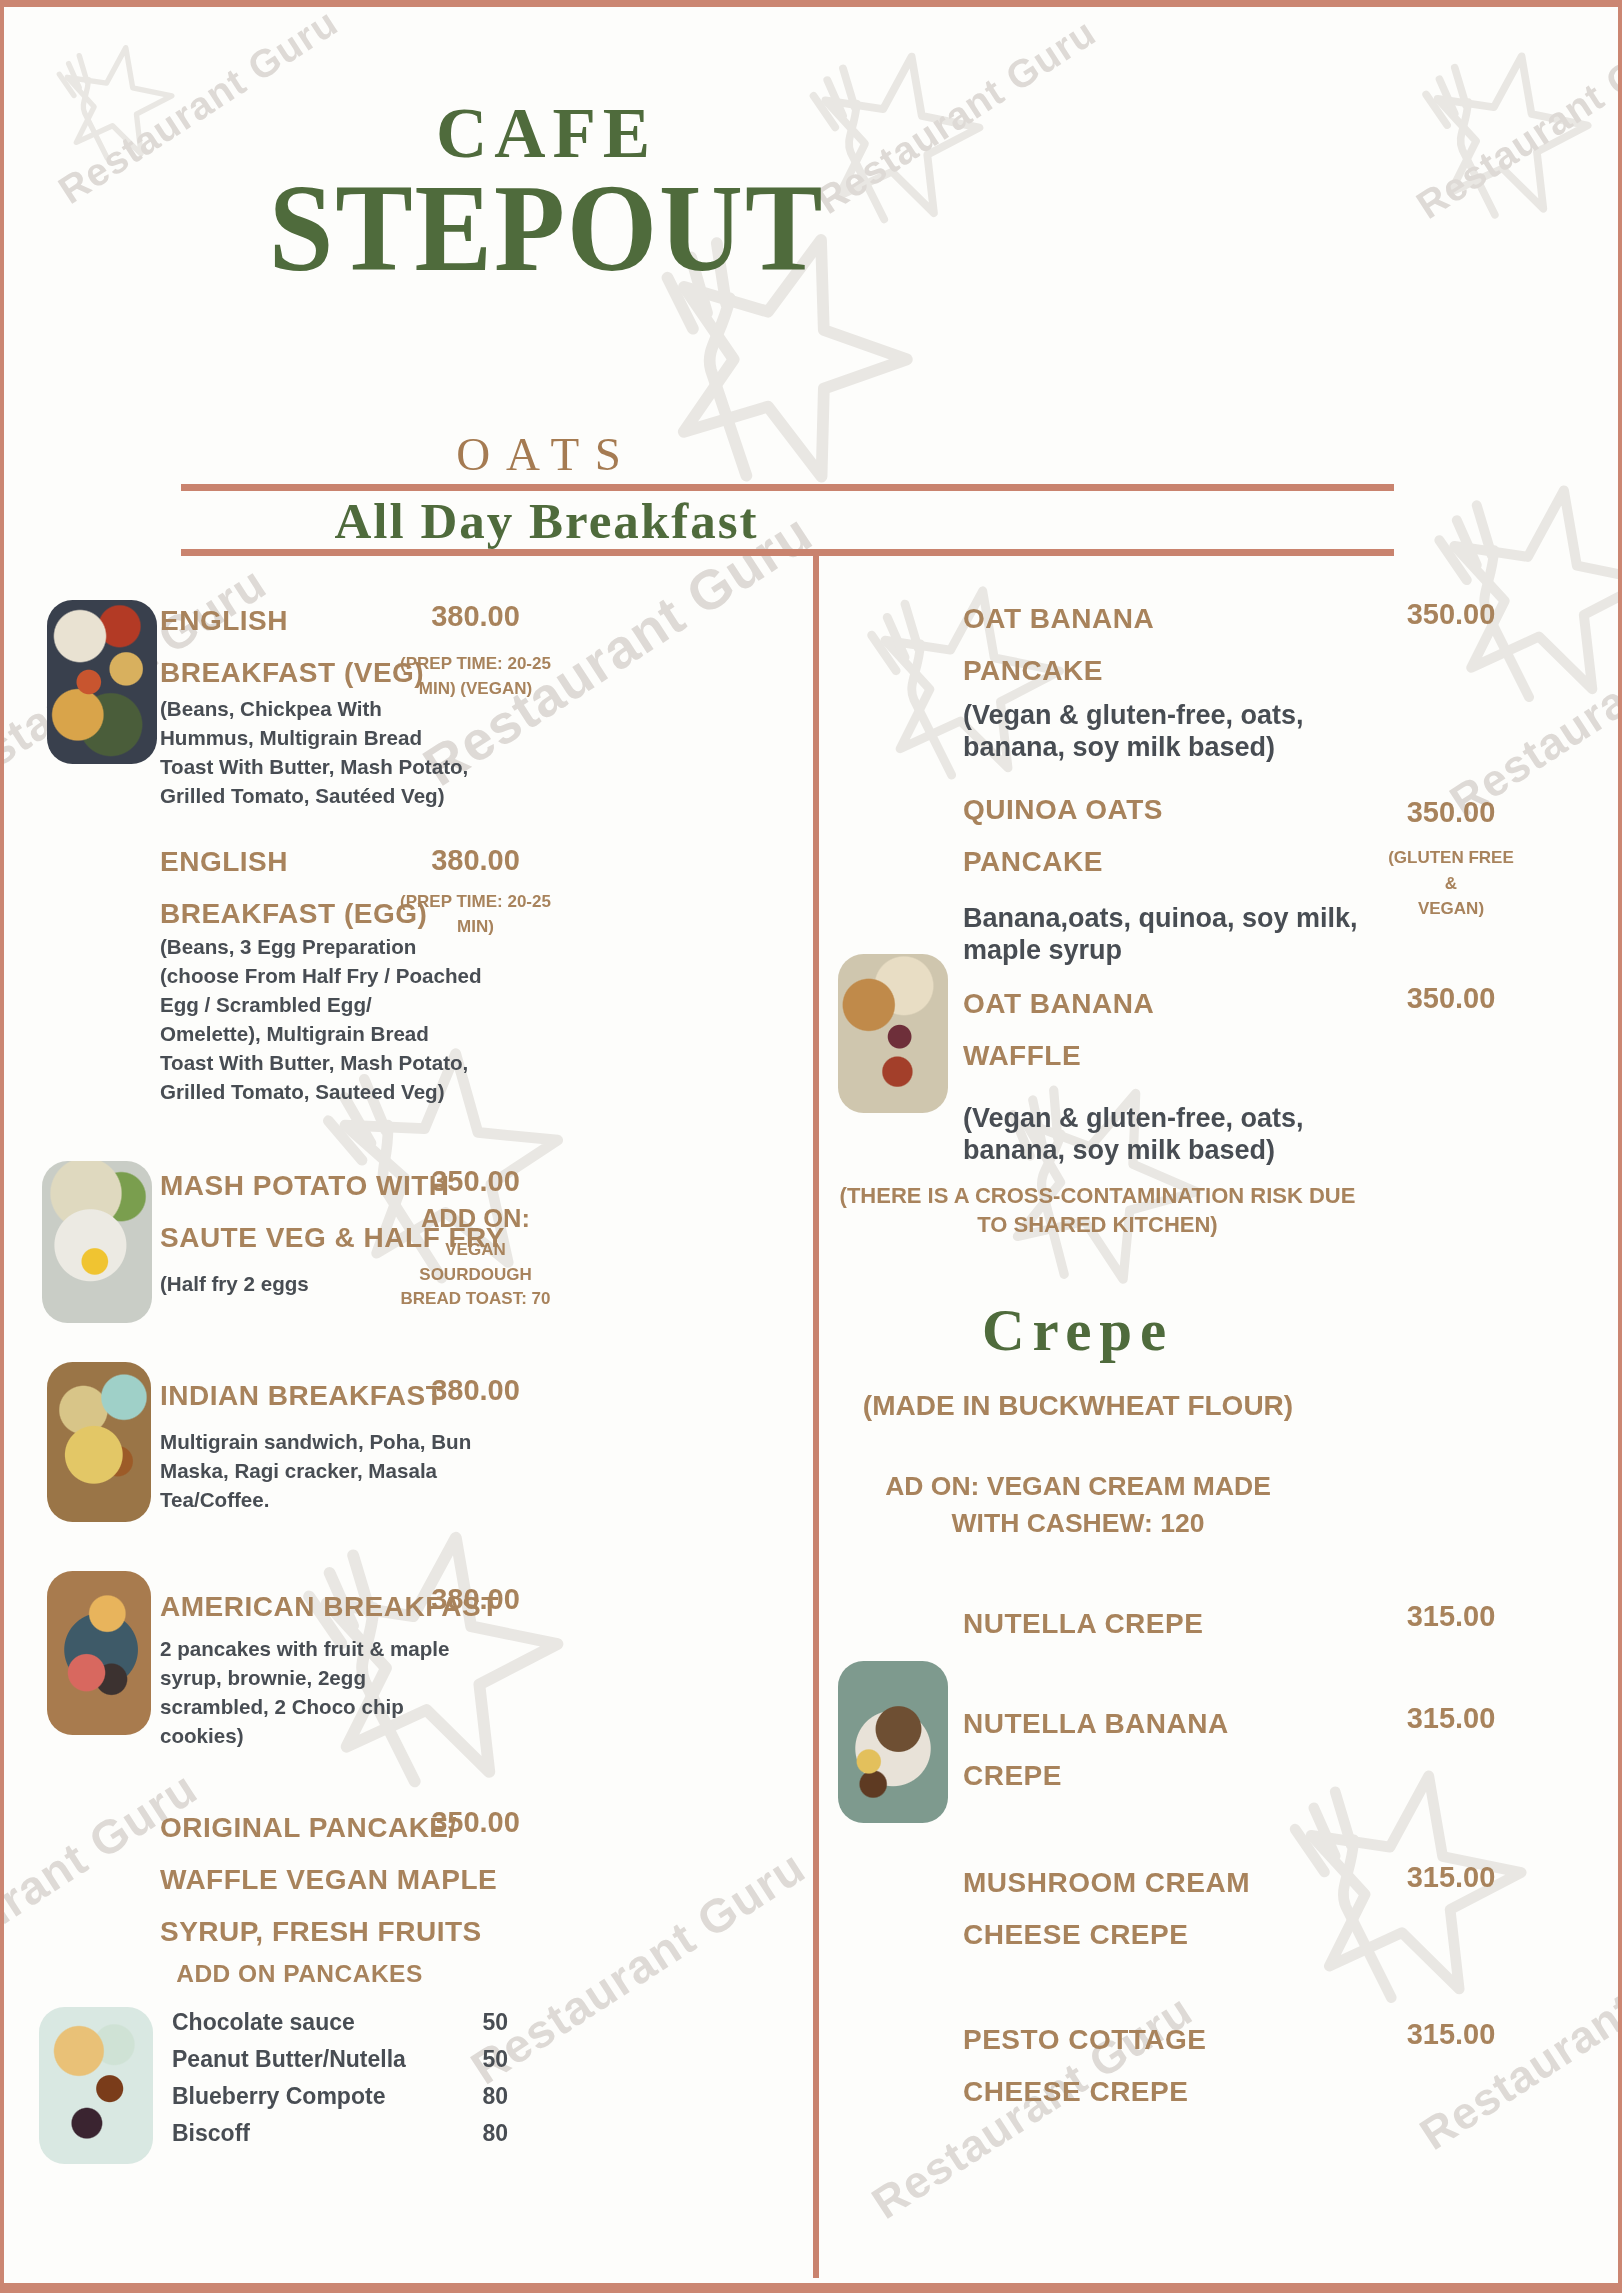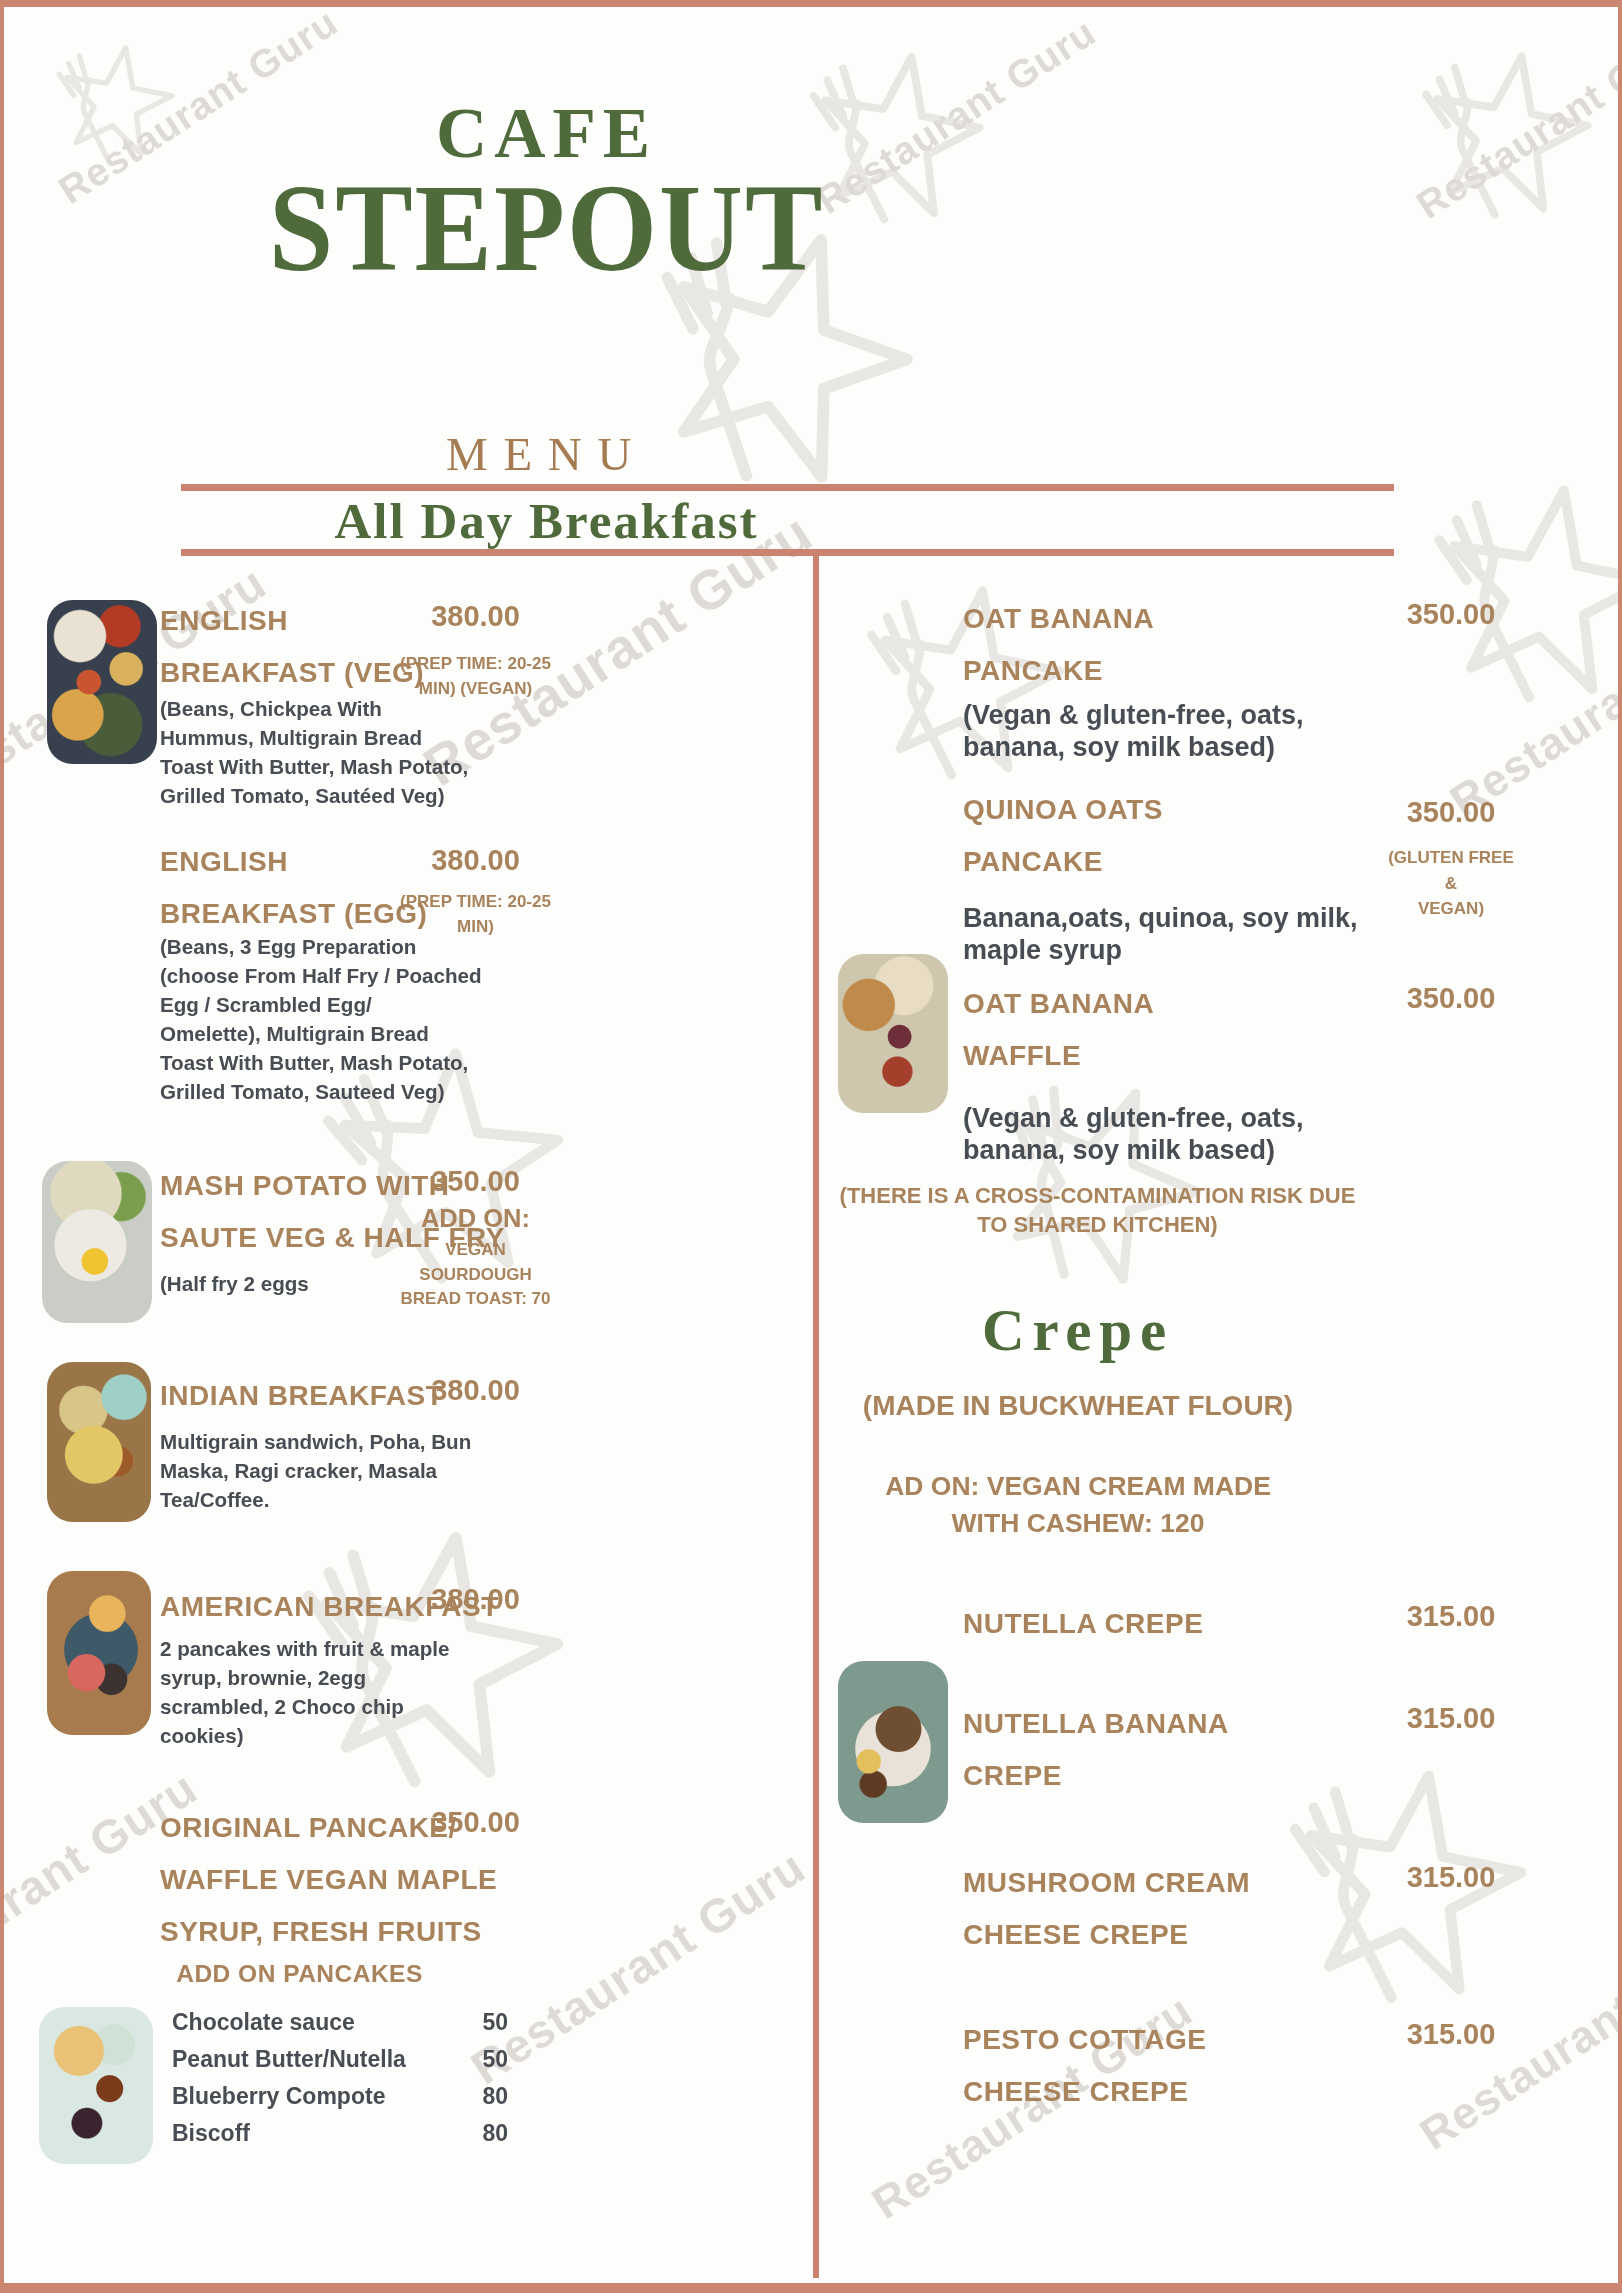--- a/index.html
+++ b/index.html
@@ -189,21 +189,21 @@
 <div class="wm wm-text" style="left:1411px;top:2117px;font-size:45px;">Restaurant Guru</div>
 
 <div class="frame"></div>
 <div class="hline" id="line-menu"></div>
 <div class="hline" id="line-adb"></div>
 <div class="vline"></div>
 
 <div class="header">
   <div class="cafe">CAFE</div>
   <div class="stepout">STEPOUT</div>
-  <div class="menu-label">MENU</div>
+  <div class="menu-label">OATS</div>
   <div class="section-title">All Day Breakfast</div>
 </div>
 
 <div class="photo" id="ph-english"></div>
 <div class="photo" id="ph-mash"></div>
 <div class="photo" id="ph-indian"></div>
 <div class="photo" id="ph-american"></div>
 <div class="photo" id="ph-pancakes"></div>
 <div class="photo" id="ph-waffle"></div>
 <div class="photo" id="ph-nutella"></div>

